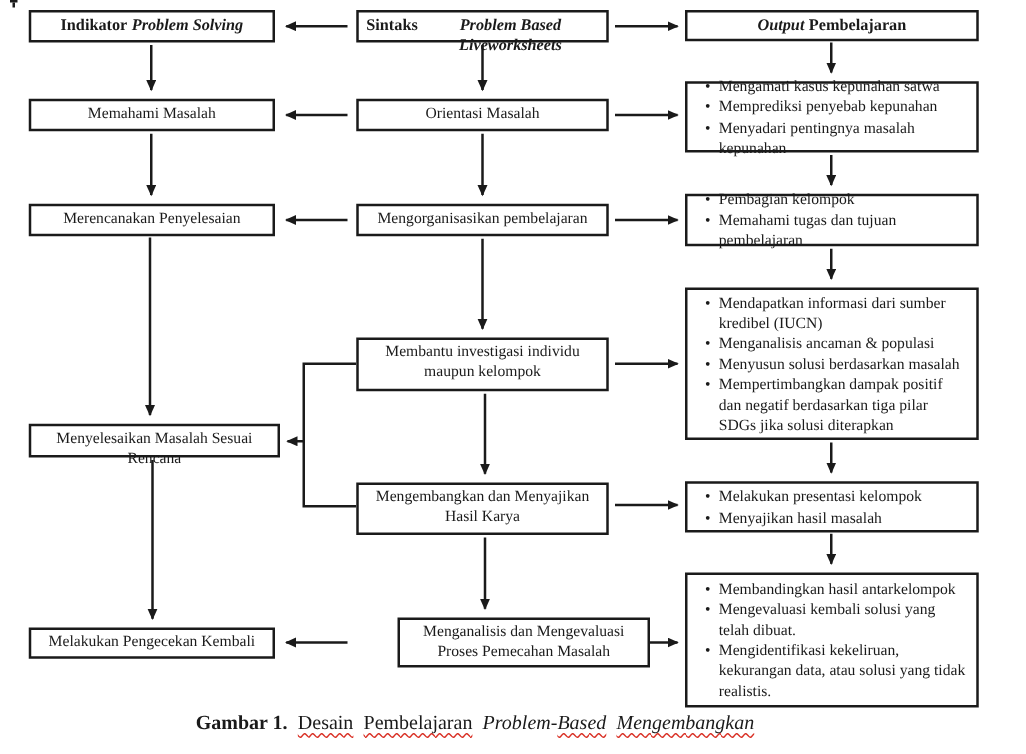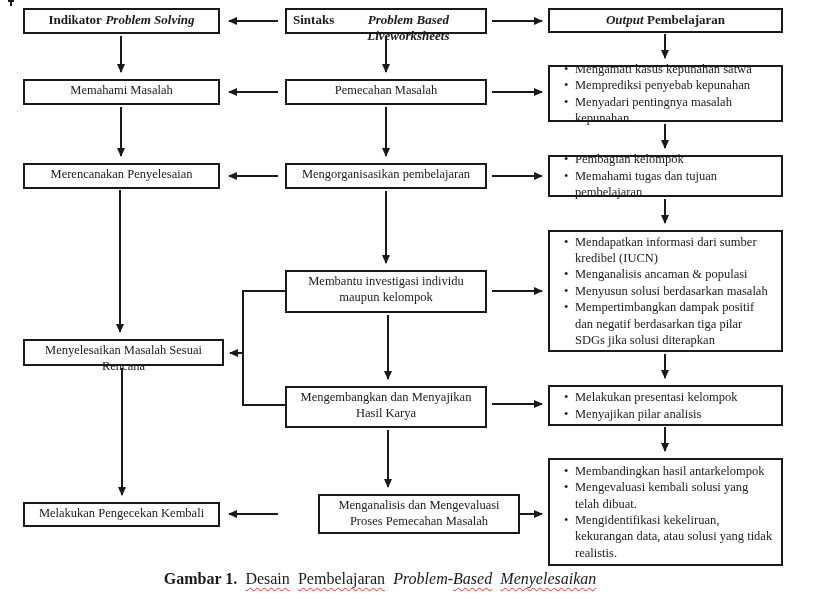--- a/index.html
+++ b/index.html
@@ -99,21 +99,21 @@
   </div>
   <div class="box" style="left:23px;top:502px;width:197px;height:25px;">
     <span>Melakukan Pengecekan Kembali</span>
   </div>
 
   <div class="box hdr" style="left:285px;top:8px;width:202px;height:26px;">
     <span class="sp">Sintaks</span>
     <span class="it">Problem Based Liveworksheets</span>
   </div>
   <div class="box" style="left:285px;top:79px;width:202px;height:26px;">
-    <span>Pemecahan Masalah</span>
+    <span>Orientasi Masalah</span>
   </div>
   <div class="box" style="left:285px;top:163px;width:202px;height:26px;">
     <span>Mengorganisasikan pembelajaran</span>
   </div>
   <div class="box" style="left:285px;top:270px;width:202px;height:43px;">
     <span>Membantu investigasi individu maupun kelompok</span>
   </div>
   <div class="box" style="left:285px;top:386px;width:202px;height:42px;">
     <span>Mengembangkan dan Menyajikan Hasil Karya</span>
   </div>
@@ -142,32 +142,32 @@
     <ul class="bullets">
         <li>Mendapatkan informasi dari sumber kredibel (IUCN)</li>
         <li>Menganalisis ancaman &amp; populasi</li>
         <li>Menyusun solusi berdasarkan masalah</li>
         <li>Mempertimbangkan dampak positif dan negatif berdasarkan tiga pilar SDGs jika solusi diterapkan</li>
       </ul>
   </div>
   <div class="box bullets-box" style="left:548px;top:385px;width:235px;height:41px;">
     <ul class="bullets">
         <li>Melakukan presentasi kelompok</li>
-        <li>Menyajikan pilar analisis</li>
+        <li>Menyajikan hasil masalah</li>
       </ul>
   </div>
   <div class="box bullets-box" style="left:548px;top:458px;width:235px;height:108px;">
     <ul class="bullets">
         <li>Membandingkan hasil antarkelompok</li>
         <li>Mengevaluasi kembali solusi yang telah dibuat.</li>
         <li>Mengidentifikasi kekeliruan, kekurangan data, atau solusi yang tidak realistis.</li>
       </ul>
   </div>
 
   <div class="caption">
     <span class="b w">Gambar 1.</span>
     <span class="w misspell">Desain</span>
     <span class="w misspell">Pembelajaran</span>
     <span class="it">Problem-</span><span class="it w misspell">Based</span>
-    <span class="it w misspell">Menyelesaikan</span>
+    <span class="it w misspell">Mengembangkan</span>
   </div>
 
 </div>
 
 </body></html>

